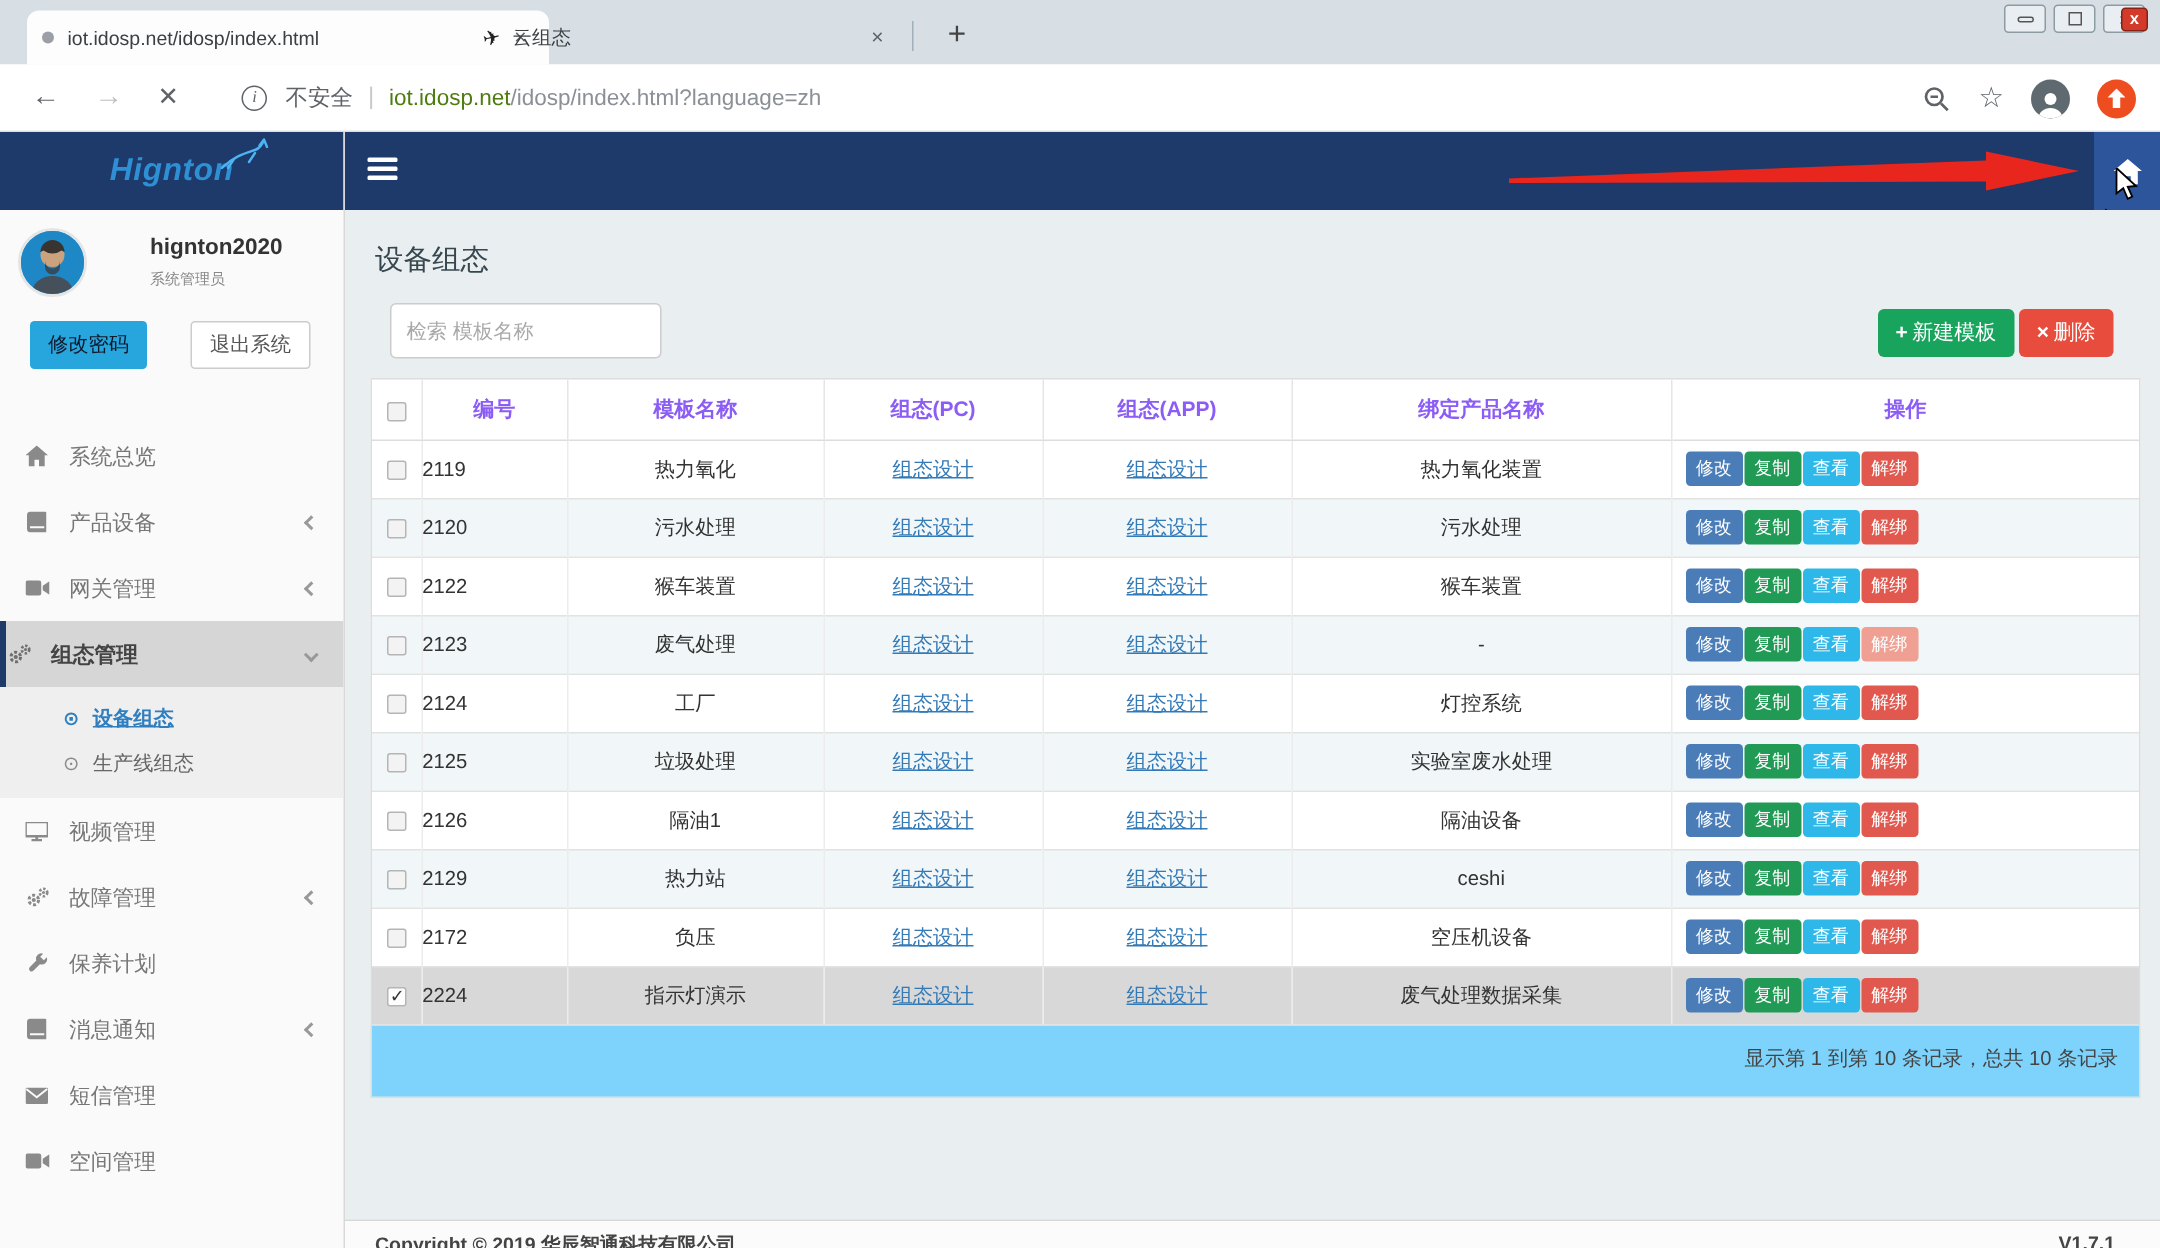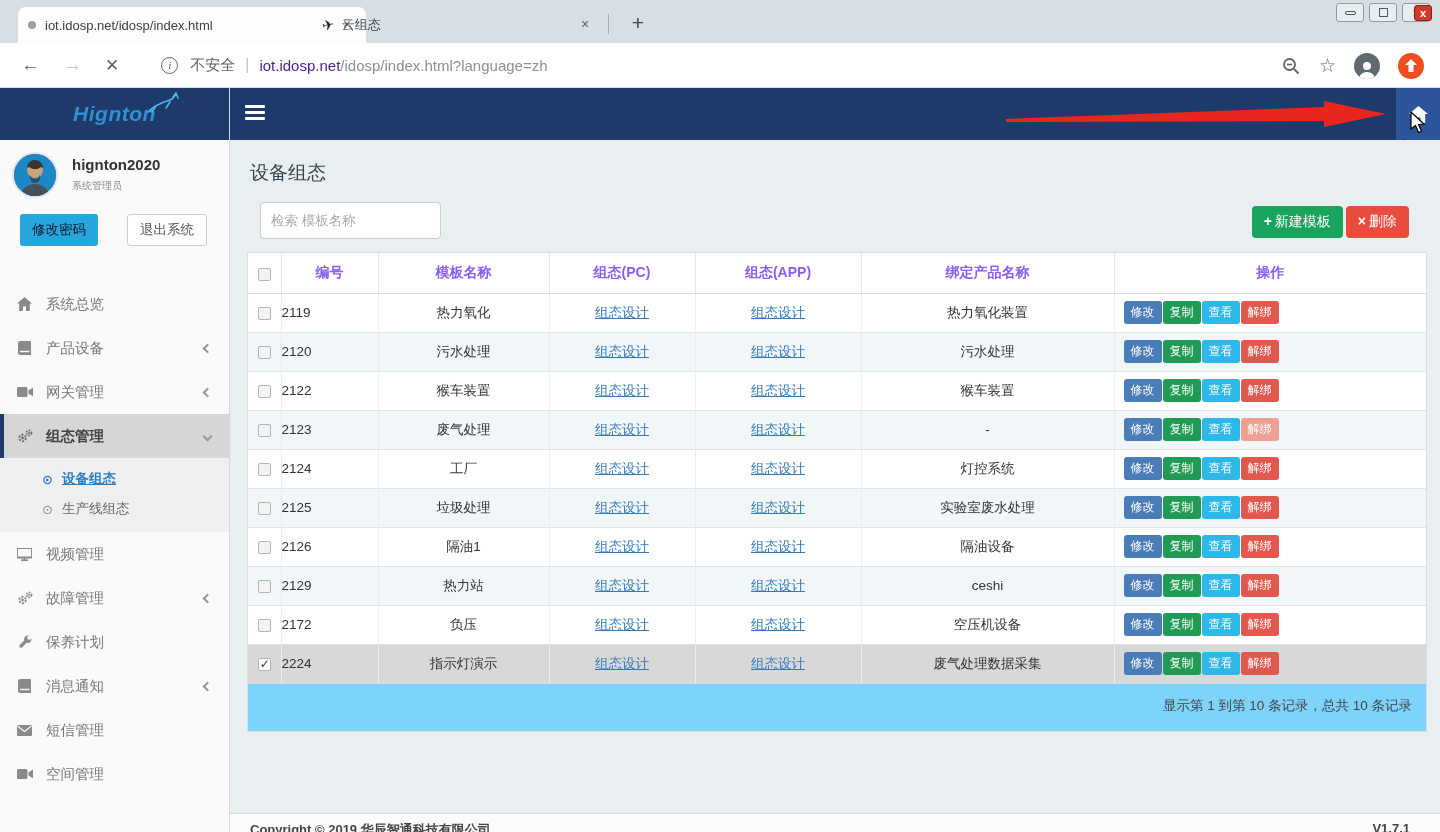--- a/index.html
+++ b/index.html
@@ -23,44 +23,44 @@
   .wbtn .sq:before { content:""; position:absolute; left:2px; top:-4px; width:9px; height:9px; border:1px solid #555; z-index:-1; }
   .wbtn.close { background:#e8eef1; position:relative; }
   .wbtn.close .xbadge { position:absolute; right:-3px; top:1px; background:#d23b29; border:1px solid #8a1f15; border-radius:3px; color:#fff; font-size:11px; font-weight:bold; line-height:14px; padding:0 5px; }
 
   .addressbar { height:45px; background:#fff; border-bottom:1px solid #dcdfe3; display:flex; align-items:center; position:relative; }
   .nav-ic { font-size:19px; color:#5f6368; margin-left:21px; }
   .nav-ic.dis { color:#bcc1c5; }
   .info-ic { width:17px; height:17px; border:1.5px solid #5f6368; border-radius:50%; color:#5f6368; font-size:11px; font-style:italic; font-family:"Liberation Serif",serif; text-align:center; line-height:14px; margin-left:42px; }
   .url { margin-left:12px; font-size:15px; color:#5f6368; display:flex; align-items:center; }
   .url .sep { color:#c7cacd; margin:0 10px; font-size:16px; }
-  .url .host { color:#4c1d95; }
+  .url .host { color:#4d7c0f; }
   .url .path { color:#8a9096; }
   .bar-right { position:absolute; right:16px; top:0; height:45px; display:flex; align-items:center; gap:18px; }
   .star { font-size:19px; color:#5f6368; }
   .avatar-ic { width:26px; height:26px; border-radius:50%; background:#5f6a70; display:flex; align-items:flex-end; justify-content:center; overflow:hidden; }
   .ext-ic { width:26px; height:26px; border-radius:50%; background:#ee4d1f; display:flex; align-items:center; justify-content:center; }
 
   
   .app { position:absolute; left:0; top:88px; width:1440px; height:532px; }
   .sidebar { position:absolute; left:0; top:0; width:230px; height:744px; background:#fafafa; border-right:1px solid #d8d8d8; overflow:hidden; }
   .side-head { height:52px; background:#1d3a6b; display:flex; align-items:center; justify-content:center; }
   .logo-txt { font-size:21px; font-weight:bold; font-style:italic; color:#2f8fd4; letter-spacing:.5px; position:relative; }
-  .user-block { padding:12px 12px 0 12px; display:flex; }
+  .user-block { padding:12px 12px 0 12px; display:flex;gap:28px; }
   .avatar { width:46px; height:46px; border-radius:50%; background:#1e88c7; overflow:hidden; flex:0 0 auto; border:2px solid #e5e5e5; }
   .u-meta { margin-left:14px; padding-top:4px; }
   .u-name { font-size:15px; font-weight:bold; color:#333; }
   .u-role { font-size:10px; color:#888; margin-top:6px; }
   .user-btns { display:flex; margin:16px 12px 0 20px; }
   .btn-pwd { background:#26a6dd; color:#0f172a; border:none; border-radius:3px; font-size:13.5px; padding:6px 12px; }
   .btn-logout { background:#fff; color:#555; border:1px solid #ccc; border-radius:3px; font-size:13.5px; padding:6px 12px; margin-left:29px; }
   .menu { margin-top:36px; }
   .m-item { height:44px; display:flex; align-items:center; padding:0 16px; color:#777; font-size:14.5px; position:relative; cursor:pointer; }
   .m-item .mi { width:17px; margin-right:13px; display:flex; justify-content:center; }
-  .m-item.active { background:#d6d6d6; border-left:4px solid #1d3a6b; padding-left:12px; color:#444; font-weight:bold; }
+  .m-item.active { background:#d6d6d6; border-left:4px solid #1d3a6b; padding-left:0; color:#444; font-weight:bold; }
   .chev { position:absolute; right:18px; width:7px; height:7px; border-left:2px solid #999; border-bottom:2px solid #999; }
   .chev.left { transform:rotate(45deg); }
   .chev.down { transform:rotate(-45deg); }
   .submenu { background:#efefef; padding:6px 0 8px; }
   .s-item { height:30px; display:flex; align-items:center; padding-left:42px; font-size:13.5px; color:#666; cursor:pointer; }
   .s-item .dot { font-size:13px; margin-right:9px; color:#8a8a8a; }
   .s-item.active { color:#2f7fc0; font-weight:bold; }
   .s-item.active .lbl { text-decoration:underline; }
   .s-item.active .dot { color:#2f7fc0; }
 

